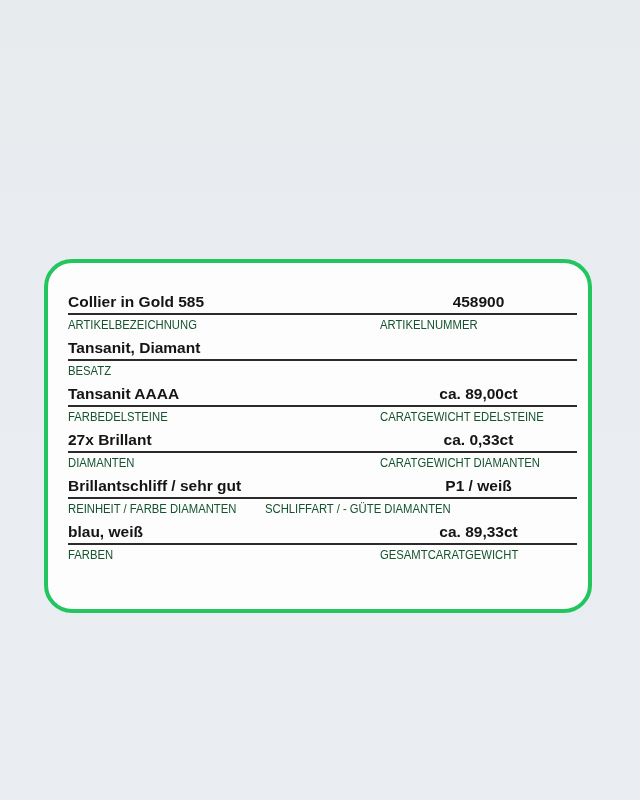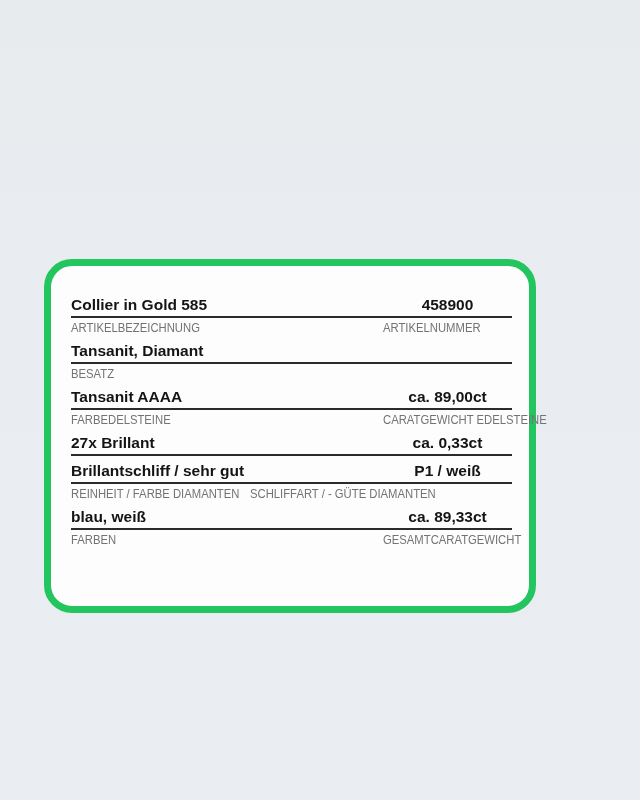--- a/index.html
+++ b/index.html
@@ -4,40 +4,40 @@
 <style>
   html, body { margin: 0; padding: 0; }
   body {
     width: 640px; height: 800px;
     position: relative; overflow: hidden;
     background: linear-gradient(180deg, #e8ebee 0%, #eaeef3 100%);
     font-family: "Liberation Sans", sans-serif;
   }
   .card {
     position: absolute; left: 44px; top: 259px;
-    width: 492px; height: 354px; box-sizing: border-box;
+    width: 548px; height: 354px; box-sizing: border-box;
     background: #fdfdfe;
-    border: 7px solid #22c55e;
+    border: 4px solid #22c55e;
     border-radius: 28px;
-    padding: 30px 17px 0 20px;
+    padding: 30px 11px 0 20px;
   }
   .row { margin-bottom: 6px; }
   .vals {
     display: flex; align-items: flex-end;
     border-bottom: 2px solid #2b2b2b;
     padding-bottom: 2px;
   }
   .val {
     font-size: 15.5px; font-weight: bold; line-height: 18px;
     color: #141414; white-space: nowrap;
   }
   .v1 { width: 312px; flex: none; }
   .v2 { flex: 1; text-align: center; }
   .labs { display: flex; padding-top: 3px; }
-  .lab { font-size: 12px; line-height: 15px; color: #737373; white-space: nowrap; }
+  .lab { font-size: 12px; line-height: 15px; color: #14532d; white-space: nowrap; }
   .l1 { width: 312px; flex: none; }
   .l2 { flex: 1; }
   .lab > span { display: inline-block; transform: scaleX(0.94); transform-origin: 0 50%; }
   .footer {
     margin-top: 6px; font-size: 14.5px; line-height: 19px;
     color: #1c1c1c; white-space: nowrap;
   }
   .footer > span { display: inline-block; transform: scaleX(0.86); transform-origin: 0 50%; }
 </style>
 </head>
@@ -76,20 +76,24 @@
       <div class="lab l1"><span>FARBEDELSTEINE</span></div>
       <div class="lab l2"><span>CARATGEWICHT EDELSTEINE</span></div>
     </div>
   </div>
 
   <div class="row">
     <div class="vals">
       <div class="val v1">27x Brillant</div>
       <div class="val v2">ca. 0,33ct</div>
     </div>
+    <div class="labs">
+      <div class="lab l1"><span>DIAMANTEN</span></div>
+      <div class="lab l2"><span>CARATGEWICHT DIAMANTEN</span></div>
+    </div>
   </div>
 
   <div class="row">
     <div class="vals">
       <div class="val v1">Brillantschliff / sehr gut</div>
       <div class="val v2">P1 / weiß</div>
     </div>
     <div class="labs">
       <div class="lab l2"><span>REINHEIT / FARBE DIAMANTEN</span></div>
       <div class="lab l1"><span>SCHLIFFART / - GÜTE DIAMANTEN</span></div>

